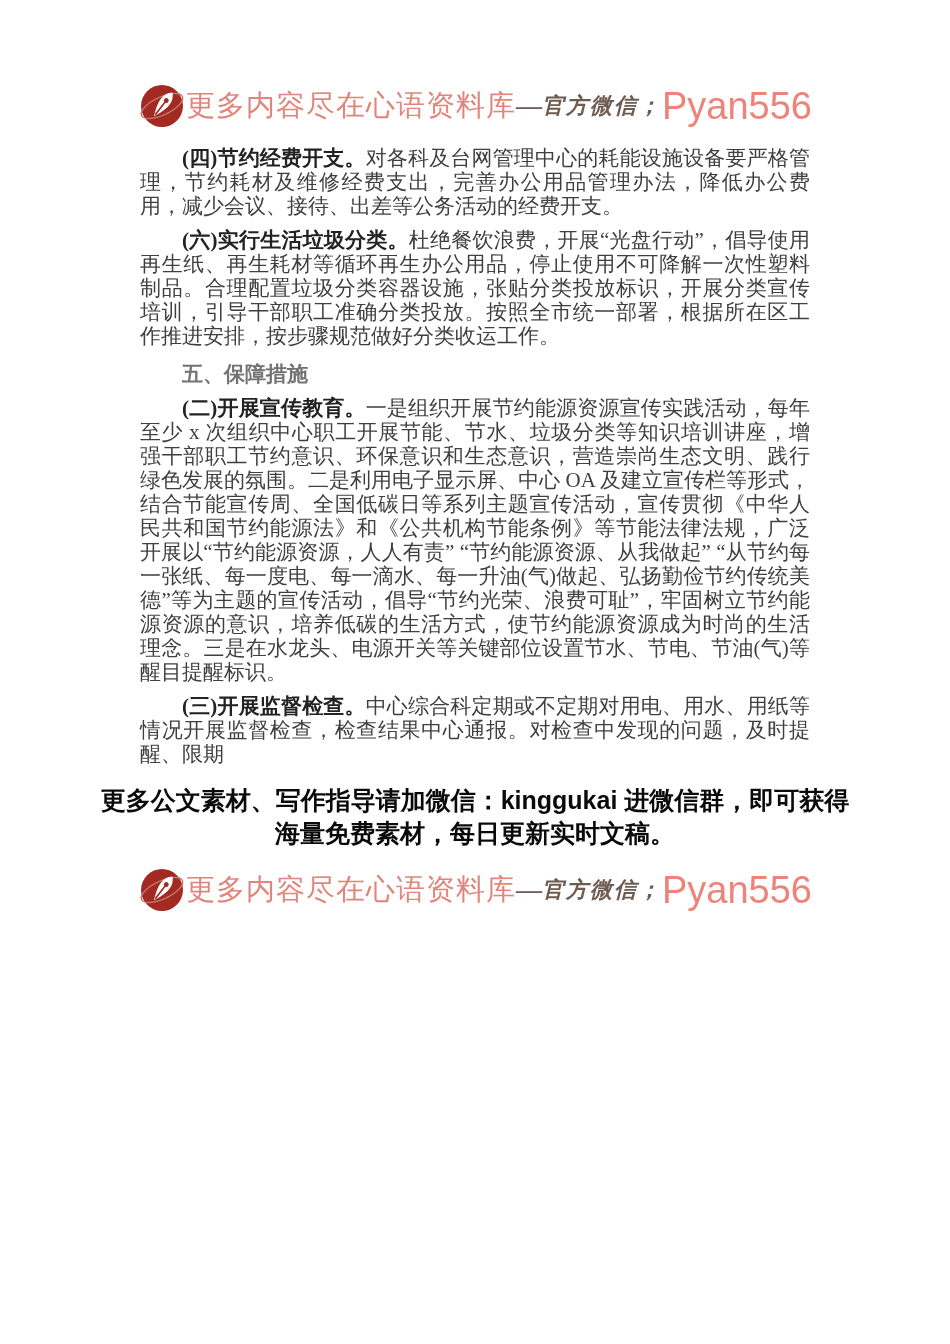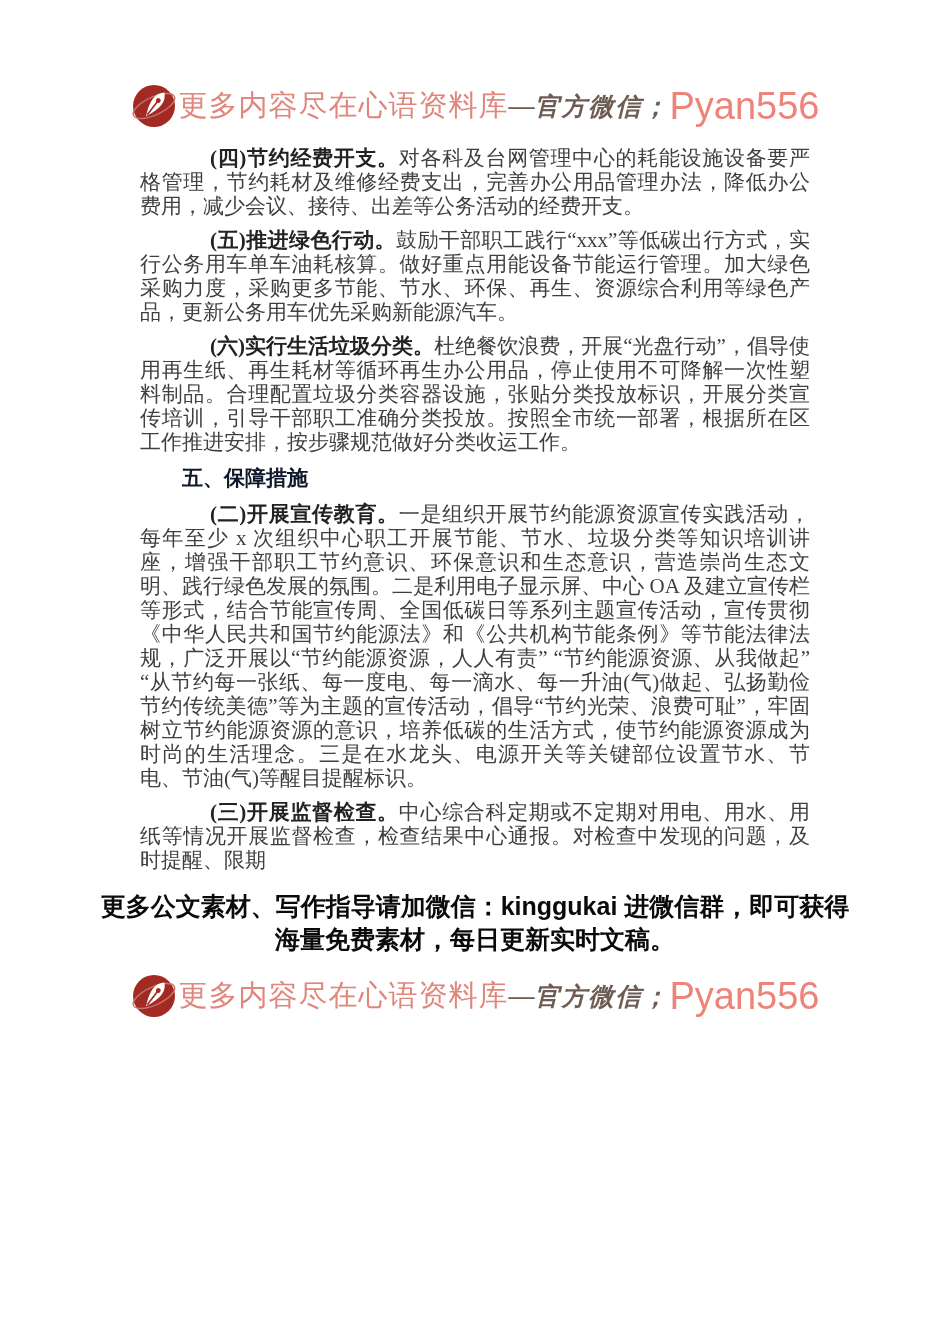--- a/index.html
+++ b/index.html
@@ -17,39 +17,39 @@
   }
   .brand-row.top { padding-top:0; margin-top:80px; }
   .brand-row.bottom { margin-top:14px; }
   .brand-logo { width:48px; height:48px; flex:0 0 auto; }
   .brand-tagline {
     font-size:29px; color:#e0867c; letter-spacing:1px;
     font-family:"Liberation Serif","DejaVu Serif",serif;
   }
   .brand-dash { font-size:26px; color:#6e5c53; font-weight:bold; }
   .brand-script {
-    font-size:25px; color:#6e5c53; font-style:italic; font-weight:bold;
+    font-size:22px; color:#6e5c53; font-style:italic; font-weight:bold;
     font-family:"Liberation Serif","DejaVu Serif",serif; letter-spacing:2px;
   }
   .brand-id {
     font-size:38px; color:#ee837a;
     font-family:"Liberation Sans","DejaVu Sans",sans-serif;
   }
 
   
   .doc {
     width:670px; margin:14px auto 0 auto;
     font-size:21px; line-height:24px; color:#3f3f3f;
     text-align:justify;
   }
   .doc p { margin:0 0 10px 0; }
   .doc p.indent { text-indent:2em; }
-  .doc .lead { color:#222; font-weight:bold;margin-left:28px; }
+  .doc .lead { color:#222; font-weight:bold; }
   .doc .heading {
-    font-weight:bold; color:#0f172a; text-indent:2em; margin-top:14px;font-family:Liberation Mono, monospace;
+    font-weight:bold; color:#737373; text-indent:2em; margin-top:14px;
   }
 
   
   .promo {
     width:760px; margin:18px auto 0 auto; text-align:center;
     font-family:"Liberation Sans","DejaVu Sans",sans-serif;
     font-weight:700; font-size:25px; line-height:33px; color:#0a0a0a;
   }
 </style>
 </head>
@@ -71,21 +71,20 @@
       <span class="brand-dash">—</span>
       <span class="brand-script">官方微信；</span>
       <span class="brand-id">Pyan556</span>
   </div>
 
   <div class="doc">
 
 
     <p class="indent"><span class="lead">(四)节约经费开支。</span><span>对各科及台网管理中心的耗能设施设备要严格管理，节约耗材及维修经费支出，完善办公用品管理办法，降低办公费用，减少会议、接待、出差等公务活动的经费开支。</span></p>
 
-    <p class="indent"><span class="lead">(五)推进绿色行动。</span><span>鼓励干部职工践行“xxx”等低碳出行方式，实行公务用车单车油耗核算。做好重点用能设备节能运行管理。加大绿色采购力度，采购更多节能、节水、环保、再生、资源综合利用等绿色产品，更新公务用车优先采购新能源汽车。</span></p>
 
     <p class="indent"><span class="lead">(六)实行生活垃圾分类。</span><span>杜绝餐饮浪费，开展“光盘行动”，倡导使用再生纸、再生耗材等循环再生办公用品，停止使用不可降解一次性塑料制品。合理配置垃圾分类容器设施，张贴分类投放标识，开展分类宣传培训，引导干部职工准确分类投放。按照全市统一部署，根据所在区工作推进安排，按步骤规范做好分类收运工作。</span></p>
 
     <p class="heading">五、保障措施</p>
 
 
     <p class="indent"><span class="lead">(二)开展宣传教育。</span><span>一是组织开展节约能源资源宣传实践活动，每年至少 x 次组织中心职工开展节能、节水、垃圾分类等知识培训讲座，增强干部职工节约意识、环保意识和生态意识，营造崇尚生态文明、践行绿色发展的氛围。二是利用电子显示屏、中心 OA 及建立宣传栏等形式，结合节能宣传周、全国低碳日等系列主题宣传活动，宣传贯彻《中华人民共和国节约能源法》和《公共机构节能条例》等节能法律法规，广泛开展以“节约能源资源，人人有责” “节约能源资源、从我做起” “从节约每一张纸、每一度电、每一滴水、每一升油(气)做起、弘扬勤俭节约传统美德”等为主题的宣传活动，倡导“节约光荣、浪费可耻”，牢固树立节约能源资源的意识，培养低碳的生活方式，使节约能源资源成为时尚的生活理念。三是在水龙头、电源开关等关键部位设置节水、节电、节油(气)等醒目提醒标识。</span></p>
 
     <p class="indent"><span class="lead">(三)开展监督检查。</span><span>中心综合科定期或不定期对用电、用水、用纸等情况开展监督检查，检查结果中心通报。对检查中发现的问题，及时提醒、限期</span></p>
 

